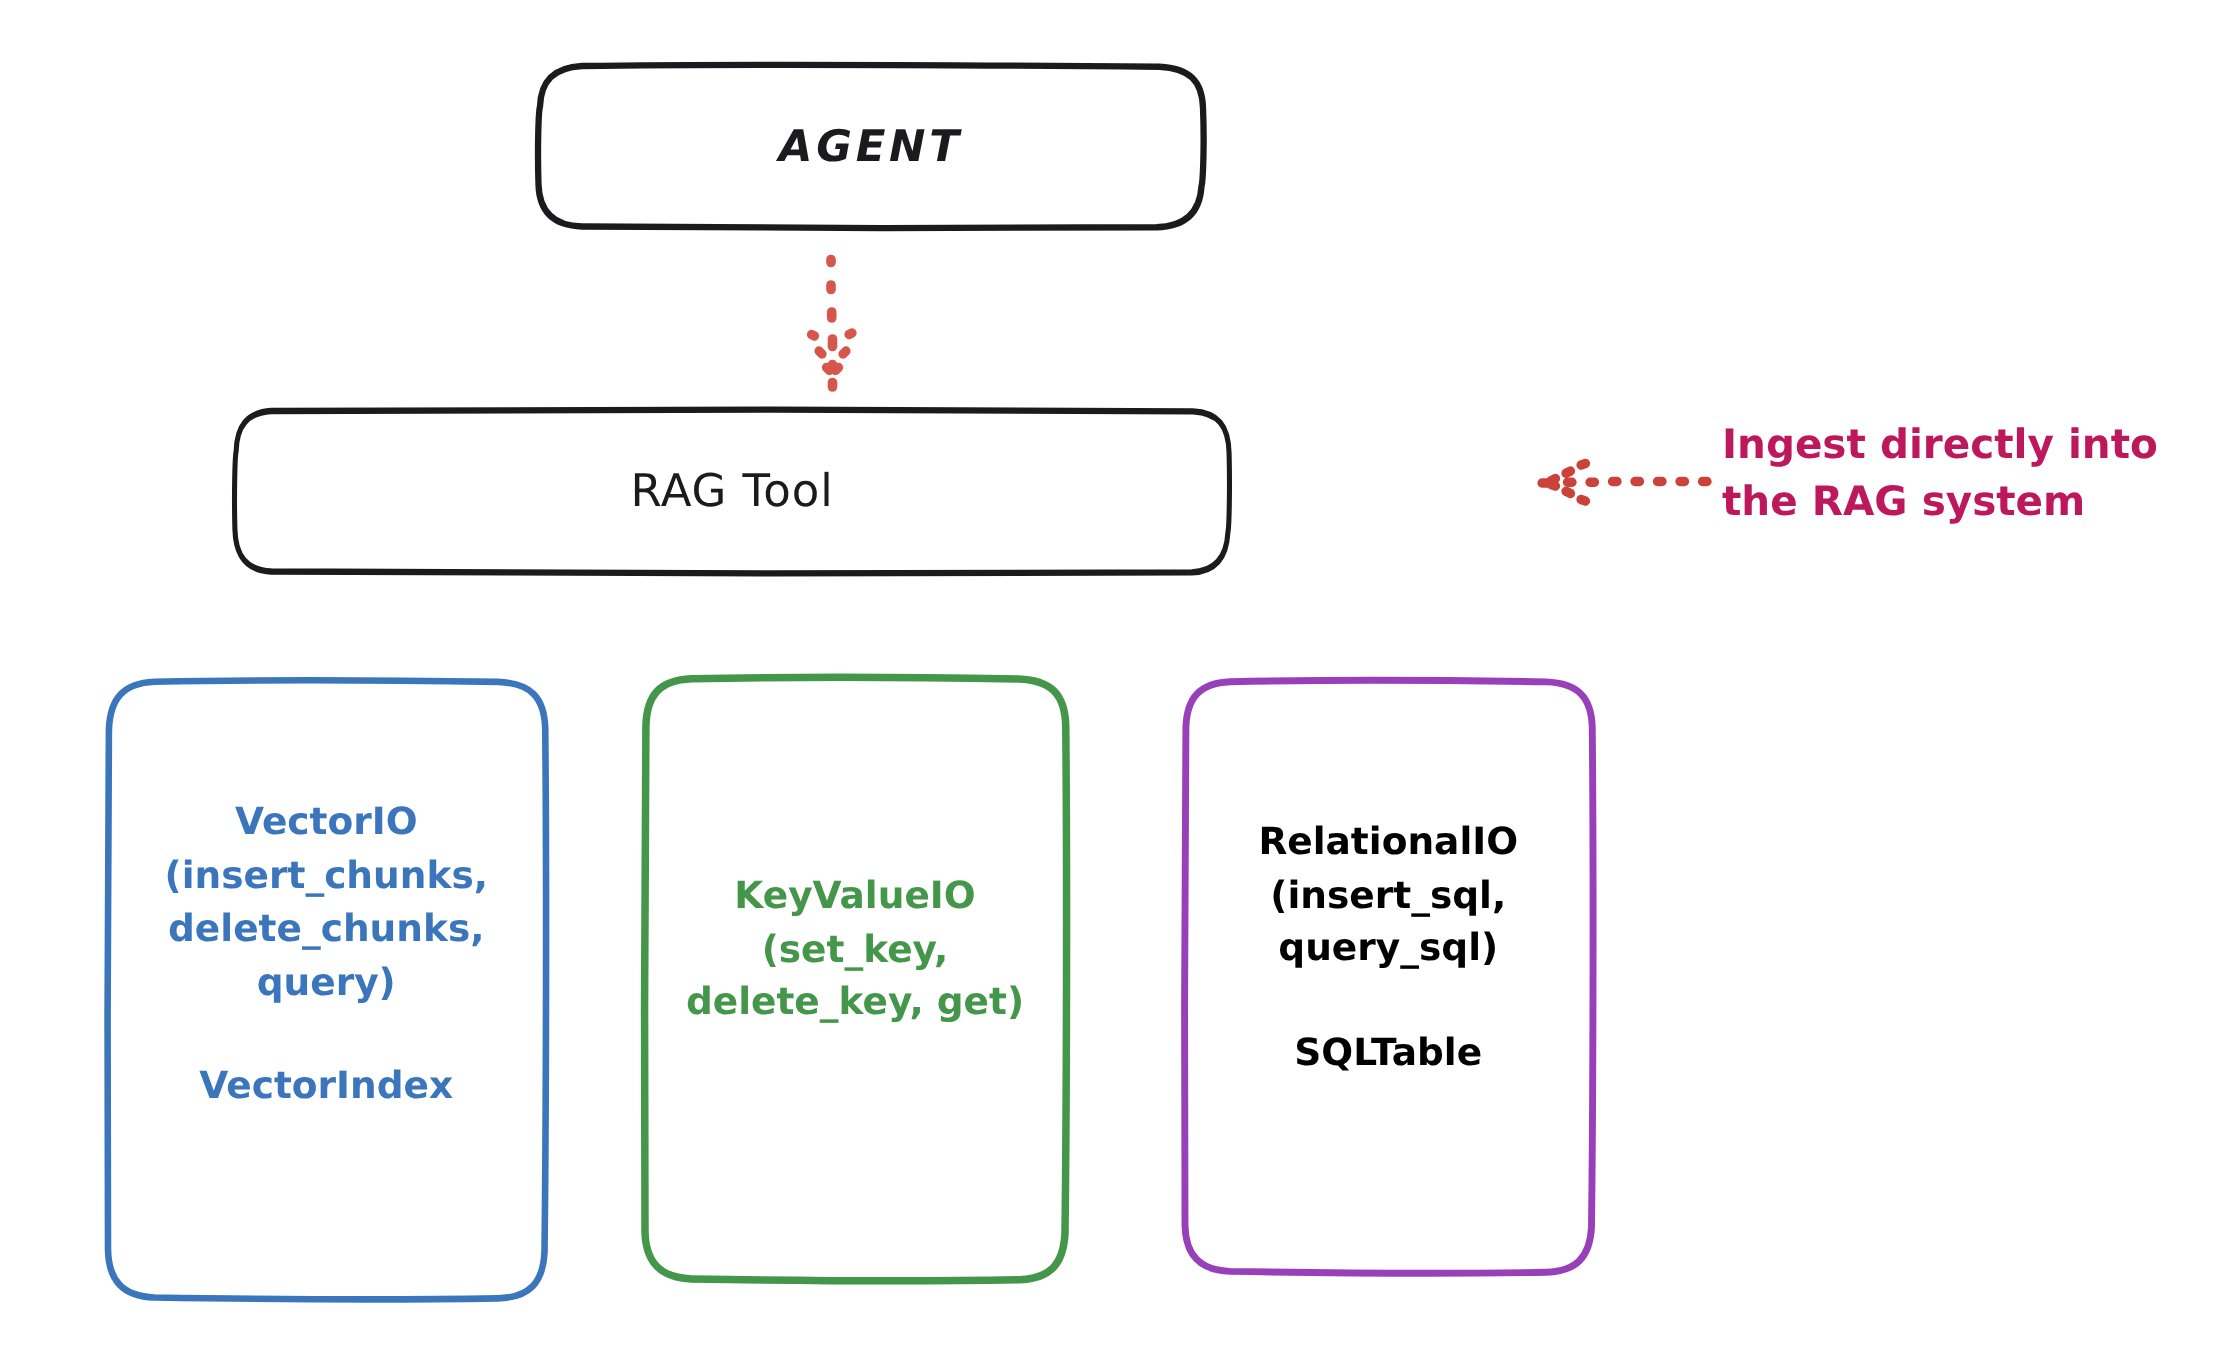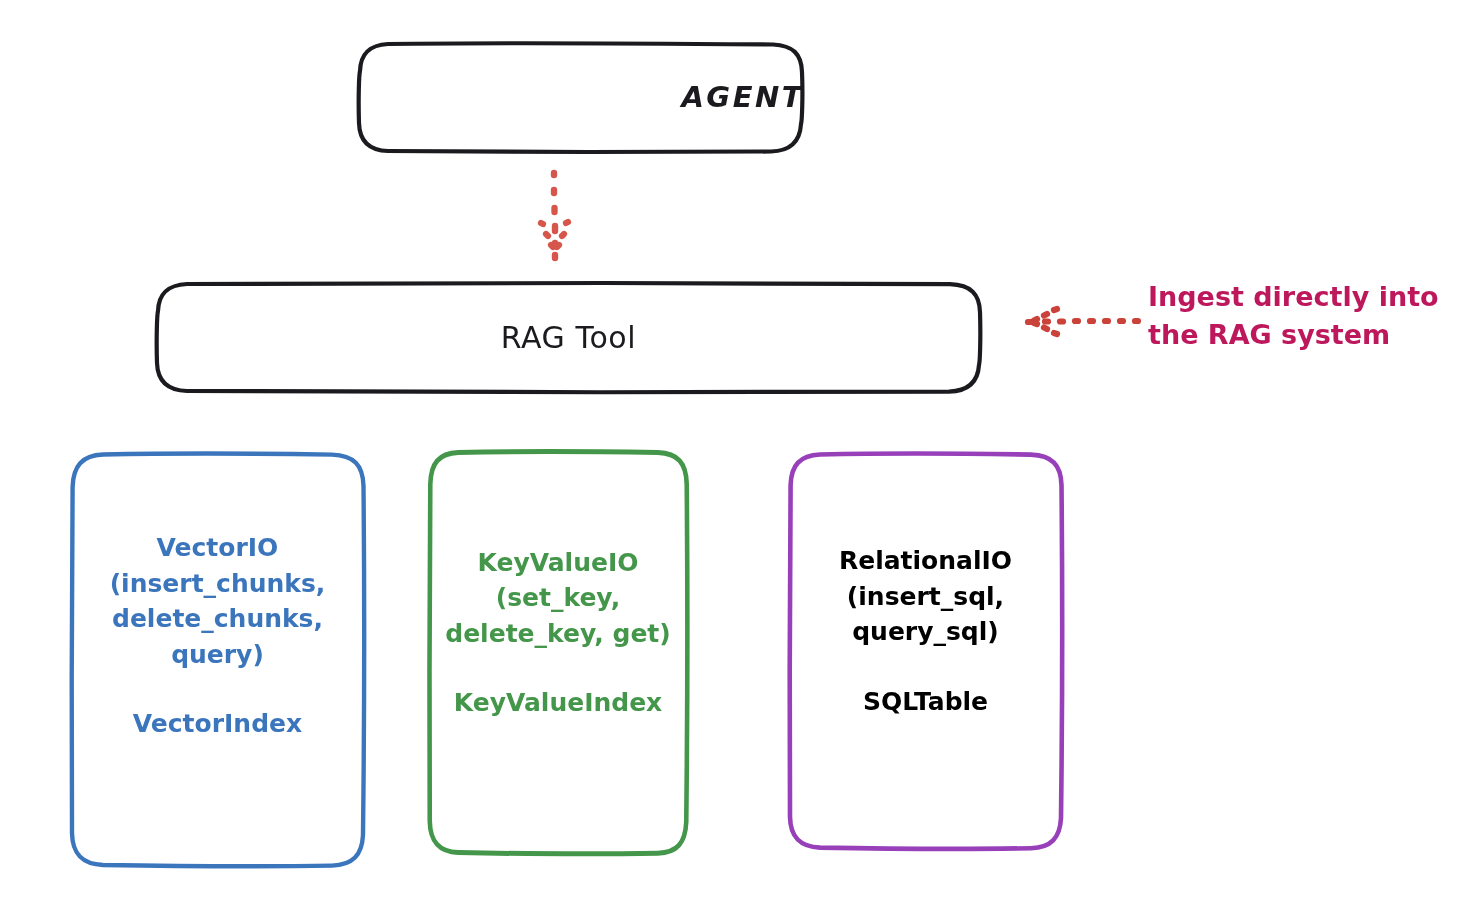--- a/index.html
+++ b/index.html
@@ -31,36 +31,35 @@
     white-space: pre-line;
     line-height: 1.32;
   }
 
   
   #agent-node {
     left: 357px;
     top: 41px;
     width: 447px;
     height: 113px;
-    align-items: flex-end;
   }
   #agent-node .node-label {
     font-family: "DejaVu Sans", sans-serif;
     font-style: italic;
     font-weight: 600;
     font-size: 29px;
     letter-spacing: 2.5px;
     color: #1b1b1f;
   }
 
   
   #rag-tool-node {
     left: 155px;
-    top: 281px;
-    width: 827px;
+    top: 271px;
+    width: 666px;
     height: 113px;
   }
   #rag-tool-node .node-label {
     font-family: "DejaVu Sans", sans-serif;
     font-size: 30px;
     font-weight: 500;
     letter-spacing: 0.6px;
     color: #1b1b1f;
   }
 
@@ -80,21 +79,21 @@
     top: 451px;
     width: 297px;
     height: 418px;
     padding-bottom: 48px;
   }
   #vector-io-node .node-label { color: #3b76bd; }
 
   #keyvalue-io-node {
     left: 427px;
     top: 449px;
-    width: 262px;
+    width: 286px;
     height: 407px;
     padding-bottom: 40px;
   }
   #keyvalue-io-node .node-label { color: #44964a; }
 
   #relational-io-node {
     left: 787px;
     top: 451px;
     width: 277px;
     height: 400px;
@@ -258,21 +257,20 @@
                C 284.5 136, 284 292, 283 373
                C 282 394, 273 403.5, 252 404.2
                C 192 405.2, 106 404.8, 34 403.6
                C 13 402.8, 3.4 392.5, 3 372
                C 2.2 272, 3 117, 3.6 35
                C 4.2 14, 13 4.4, 34 3.5 Z" stroke="#44964a" stroke-width="5"></path>
     </svg>
     <div class="node-label">KeyValueIO
 (set_key,
 delete_key, get)</div>
-    <div class="node-label secondary">KeyValueIndex</div>
   </div>
 
   <div class="node io-node" id="relational-io-node">
     <svg class="frame" viewBox="0 0 277 400" preserveAspectRatio="none">
       <path d="M33 3.5 C 103 2, 186 2.6, 244 3.6
                C 265 4.4, 274 14, 274.5 34
                C 275.5 134, 275 287, 274 367
                C 273 387, 264 396.5, 244 397.2
                C 186 398.2, 103 397.8, 33 396.6
                C 13 395.8, 3.4 386, 3 366

